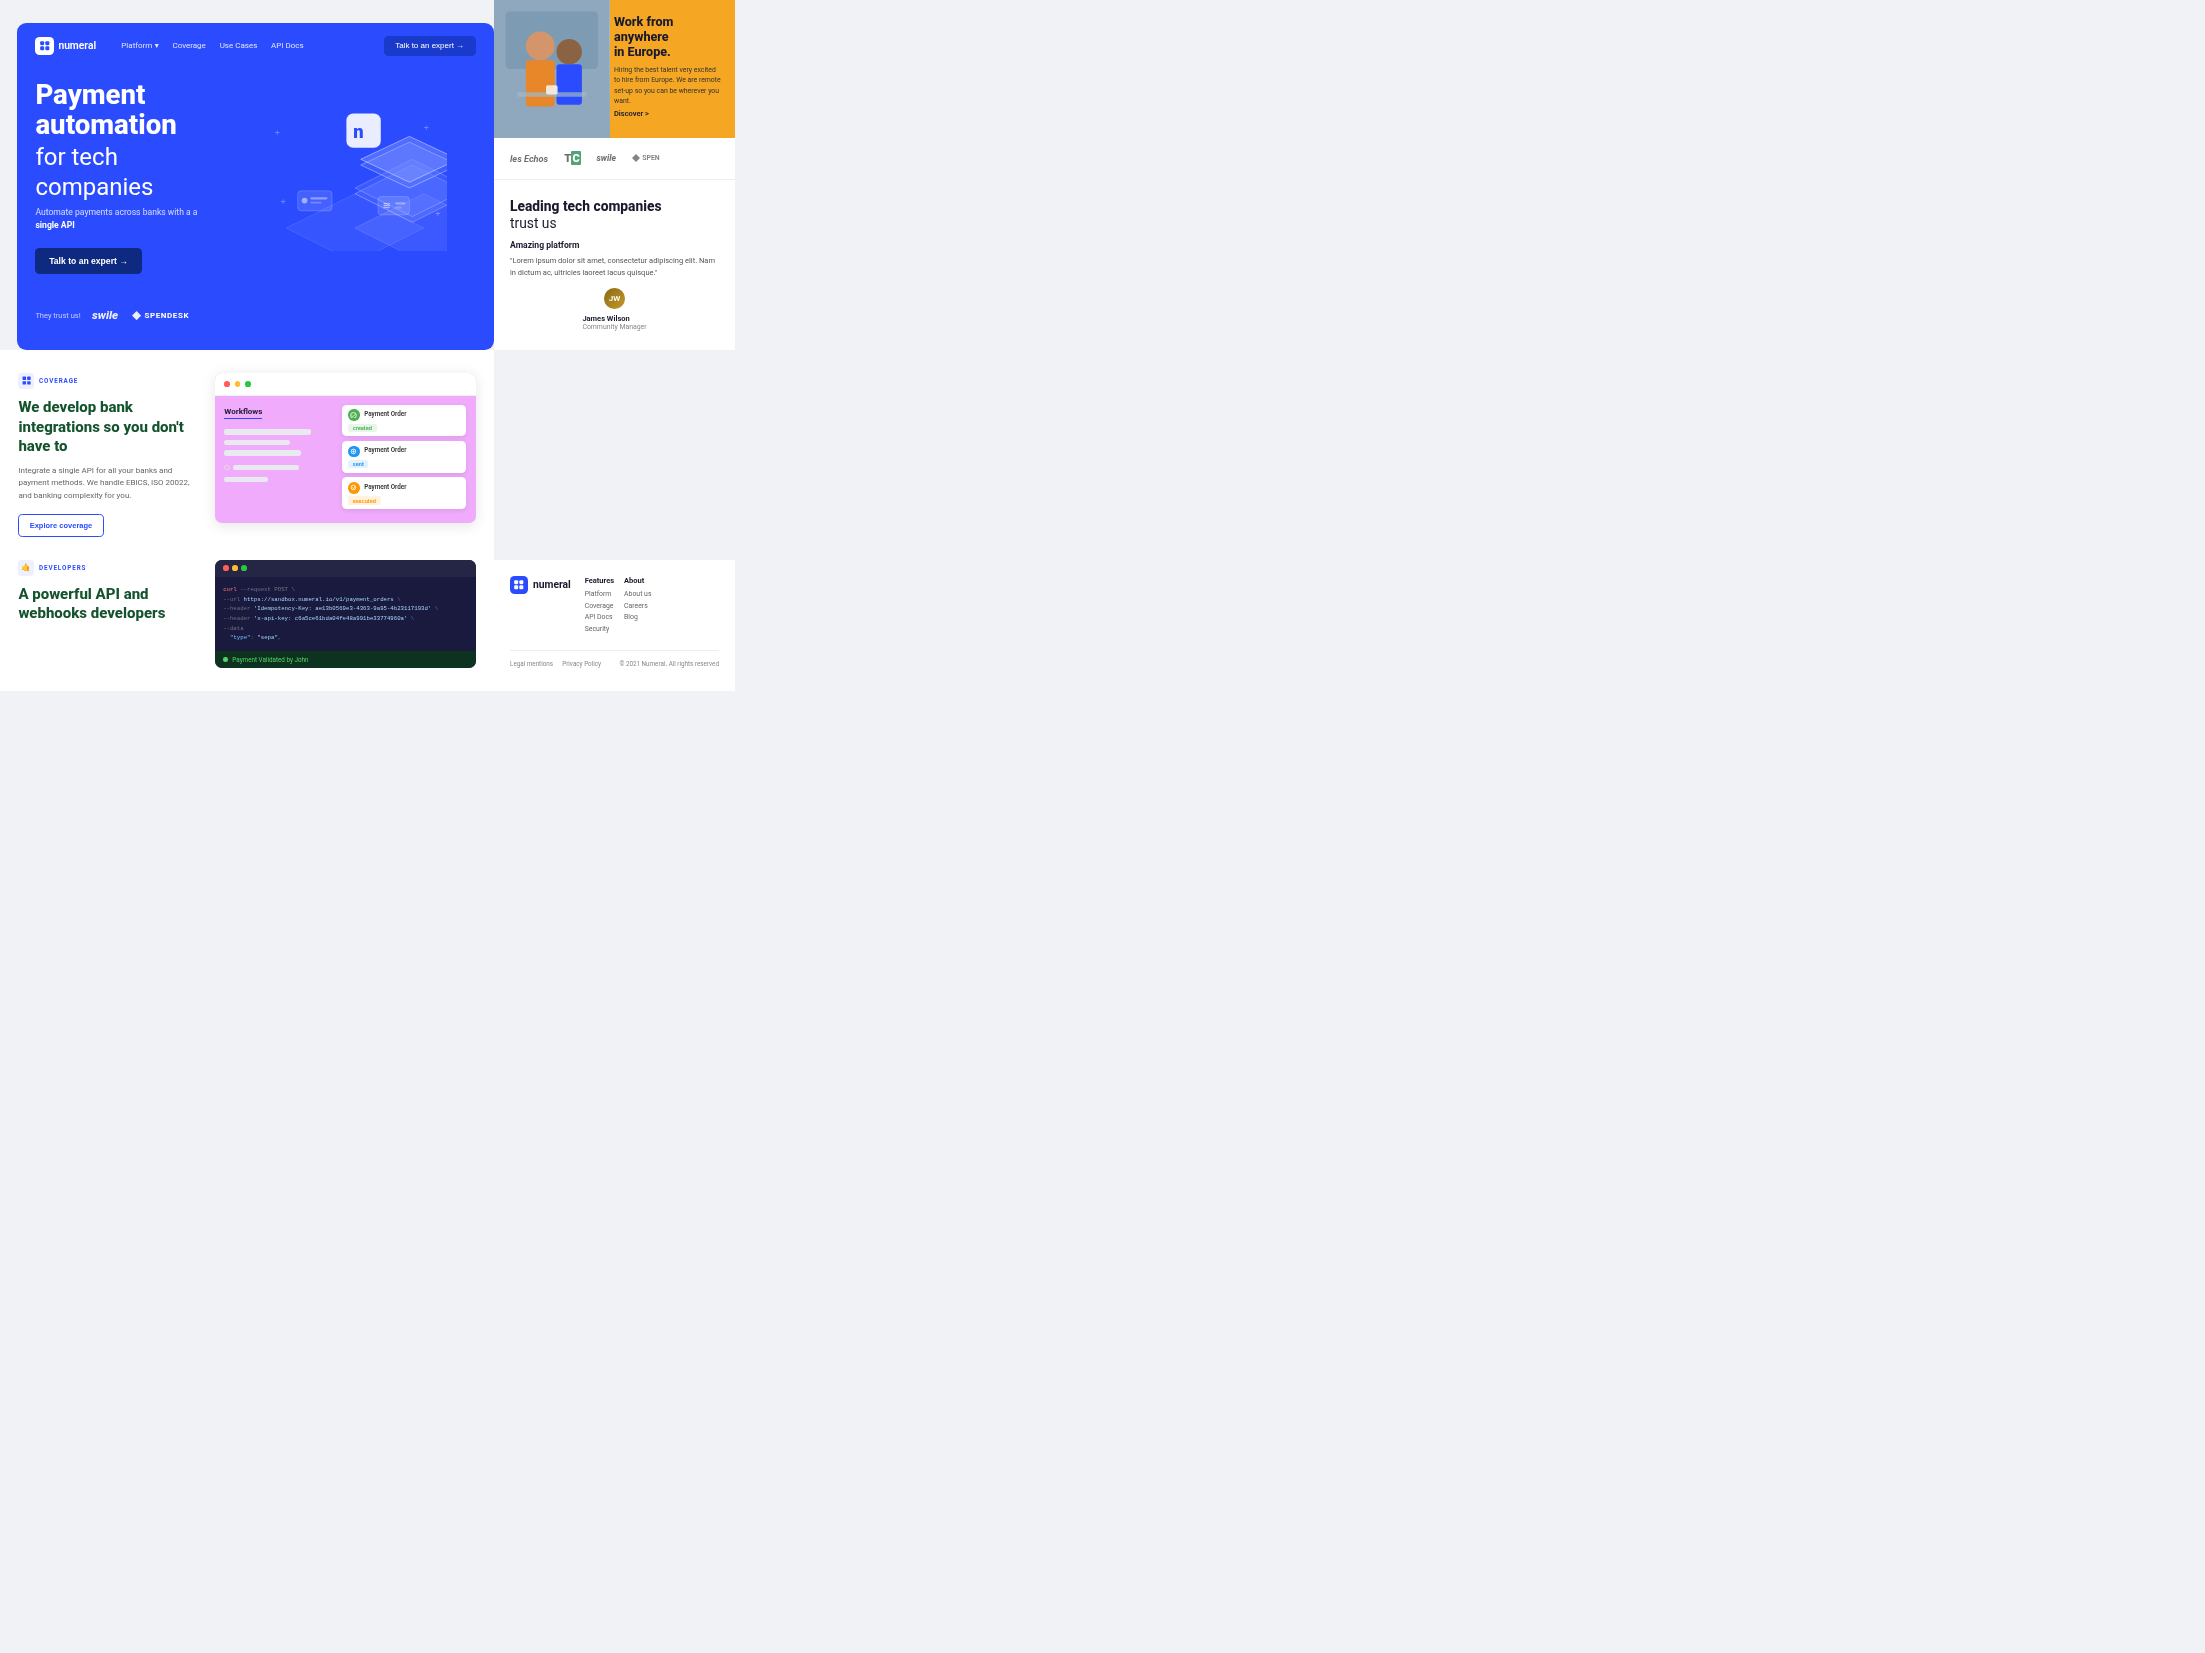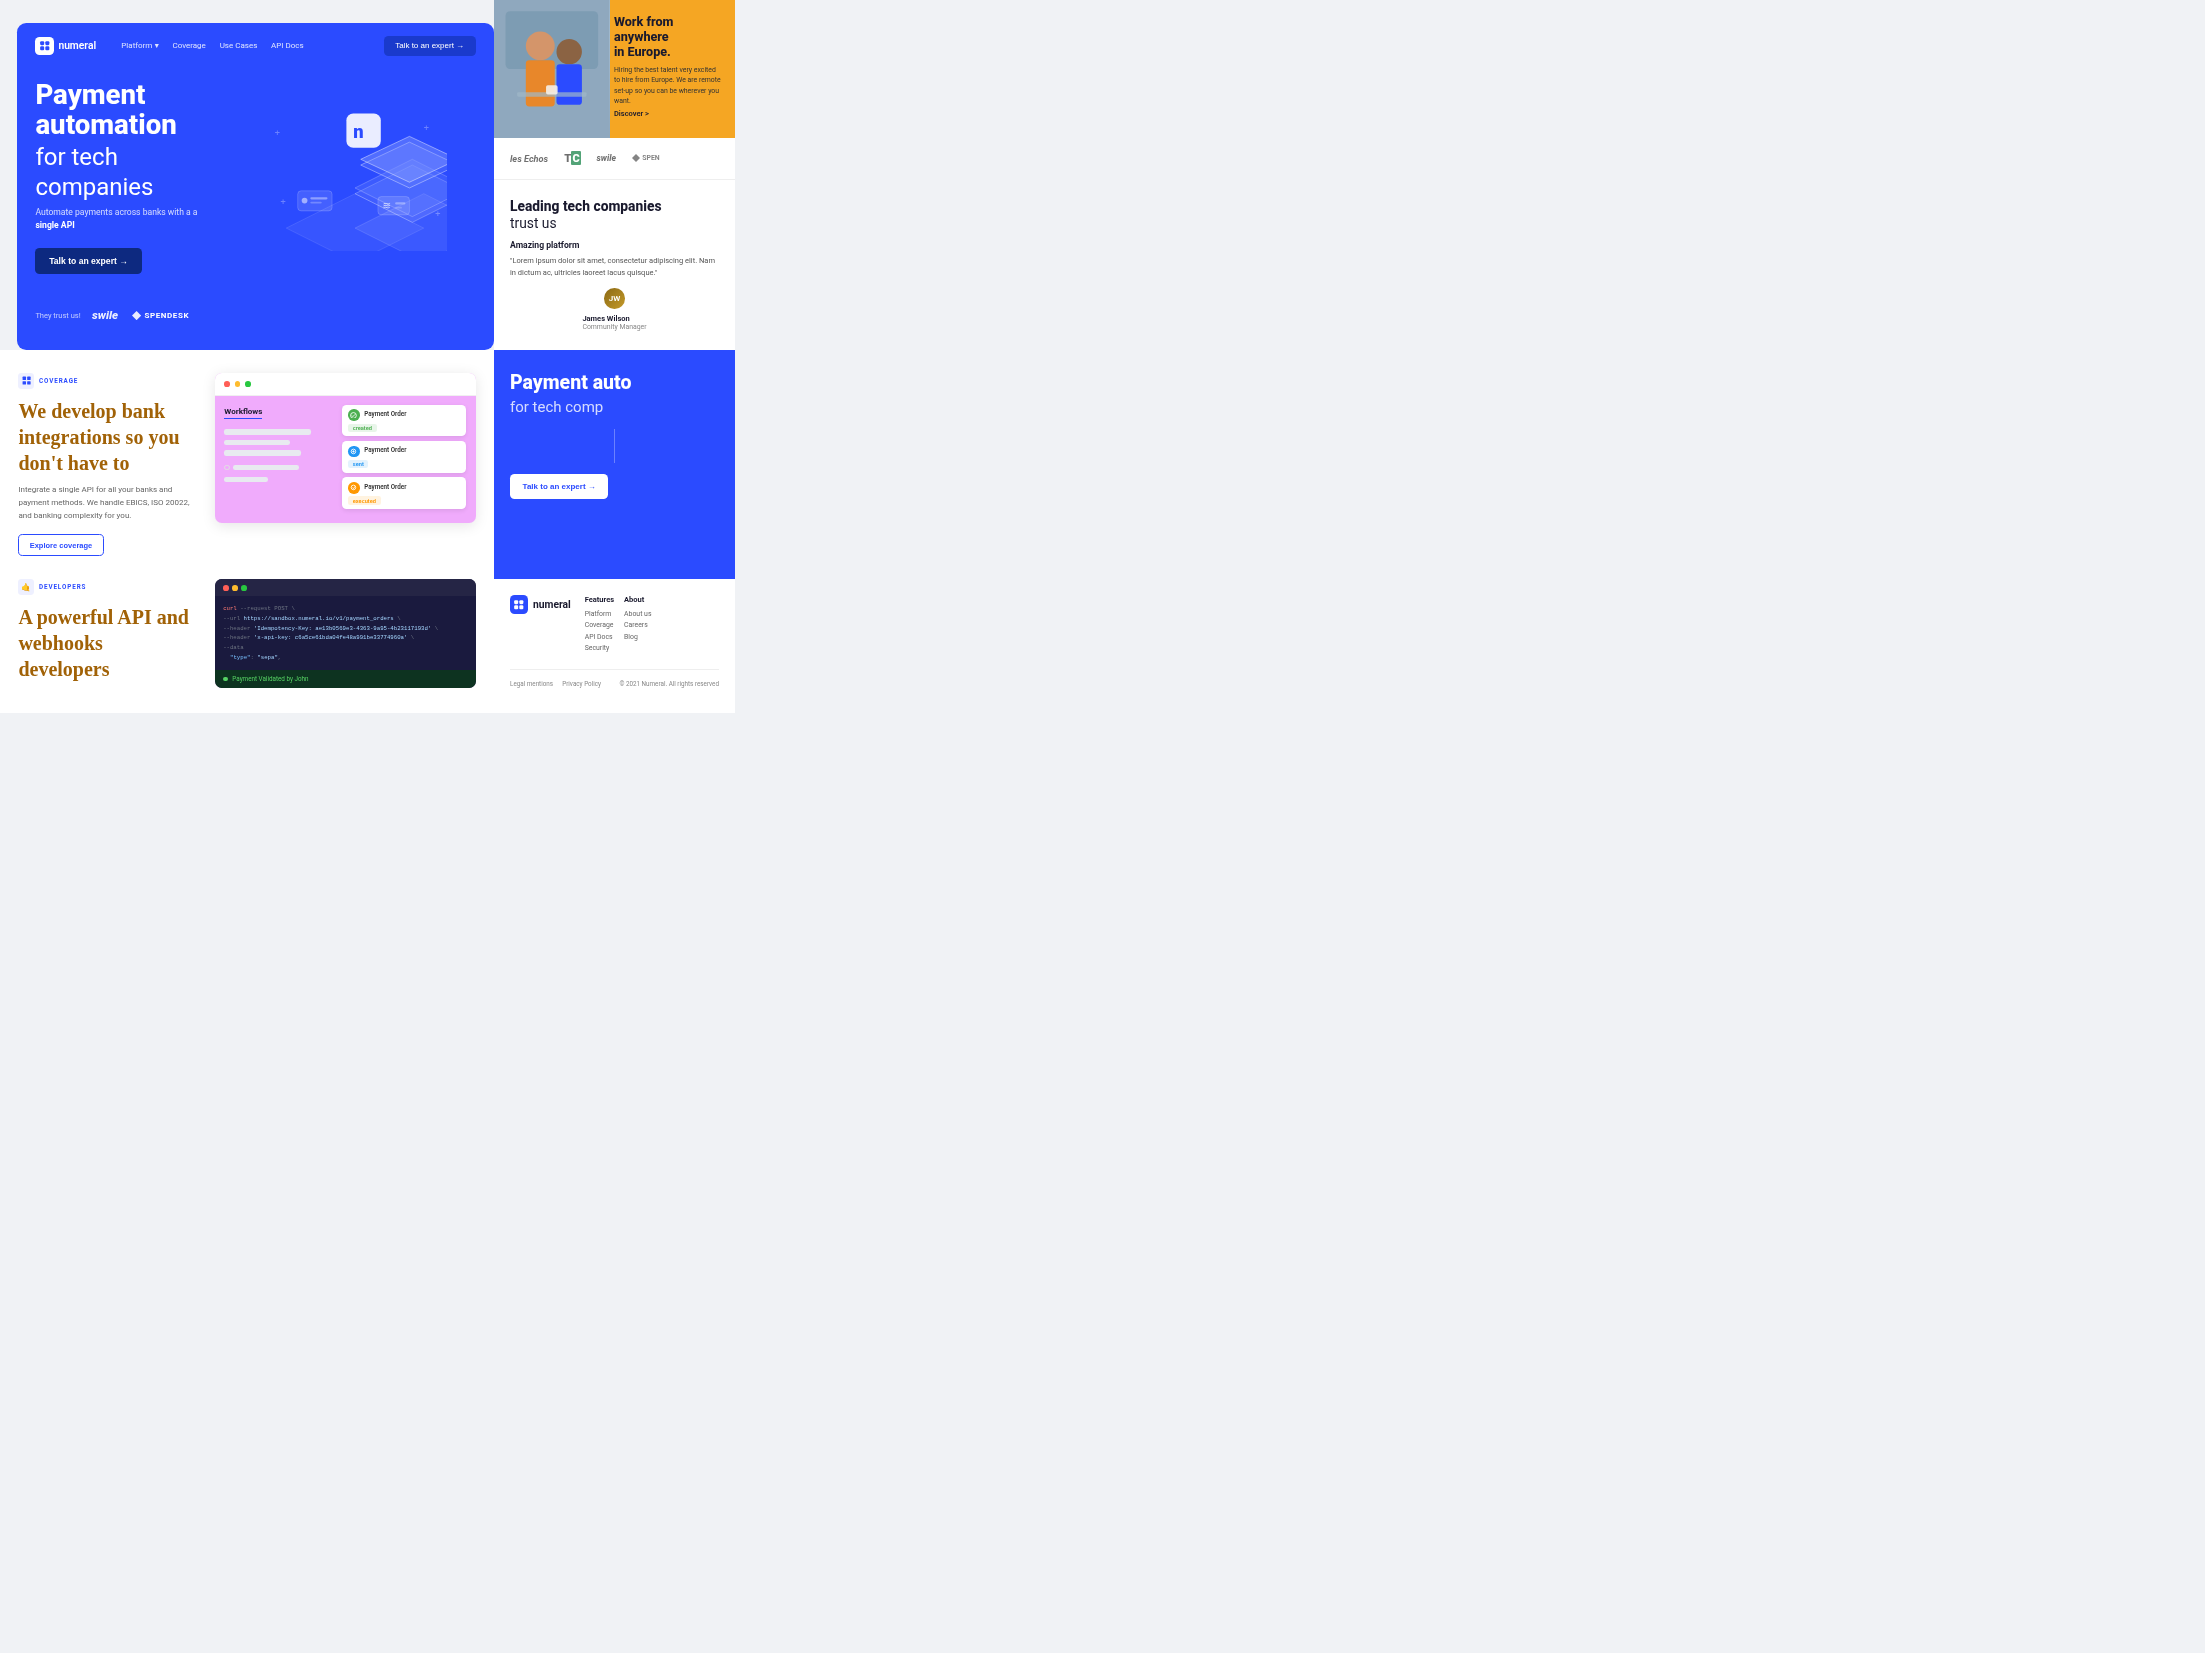--- a/index.html
+++ b/index.html
@@ -371,26 +371,25 @@
 
     .section-tag-label {
       color: #2b4bff;
       font-size: 6.3px;
       font-weight: 700;
       letter-spacing: 0.9px;
       text-transform: uppercase;
     }
 
     .section-heading {
-      font-size: 20px;
+      font-size: 15px;
       font-weight: 800;
-      color: #a16207;
+      color: #14532d;
       line-height: 1.3;
       margin-bottom: 8px;
-      font-family: Liberation Serif, serif;
     }
 
     .section-desc {
       font-size: 8px;
       color: #666;
       line-height: 1.6;
       margin-bottom: 11.5px;
     }
 
     .outline-btn {
@@ -984,27 +983,20 @@
               </div>
               <span class="order-item-title">Payment Order</span>
             </div>
             <span class="order-badge badge-executed">executed</span>
           </div>
         </div>
       </div>
     </div>
   </div>
 
-  <div style="grid-column:2; grid-row:2; background:#2b4bff; padding:20.7px 16px;">
-    <h2 class="cta-title">Payment auto<br><span style="font-weight:400; font-size:15px; color:rgba(255,255,255,0.8);">for tech comp</span></h2>
-    <div class="cta-divider"></div>
-    <button class="cta-btn">
-      <span>Talk to an expert →</span>
-    </button>
-  </div>
 
   <div class="developers-section" style="grid-column:1; grid-row:3;">
     <div class="dev-section-inner">
       <div class="dev-text">
         <div class="section-tag">
           <div class="section-tag-icon">🤙</div>
           <span class="section-tag-label">DEVELOPERS</span>
         </div>
         <h2 class="section-heading">A powerful API and webhooks developers</h2>
       </div>

